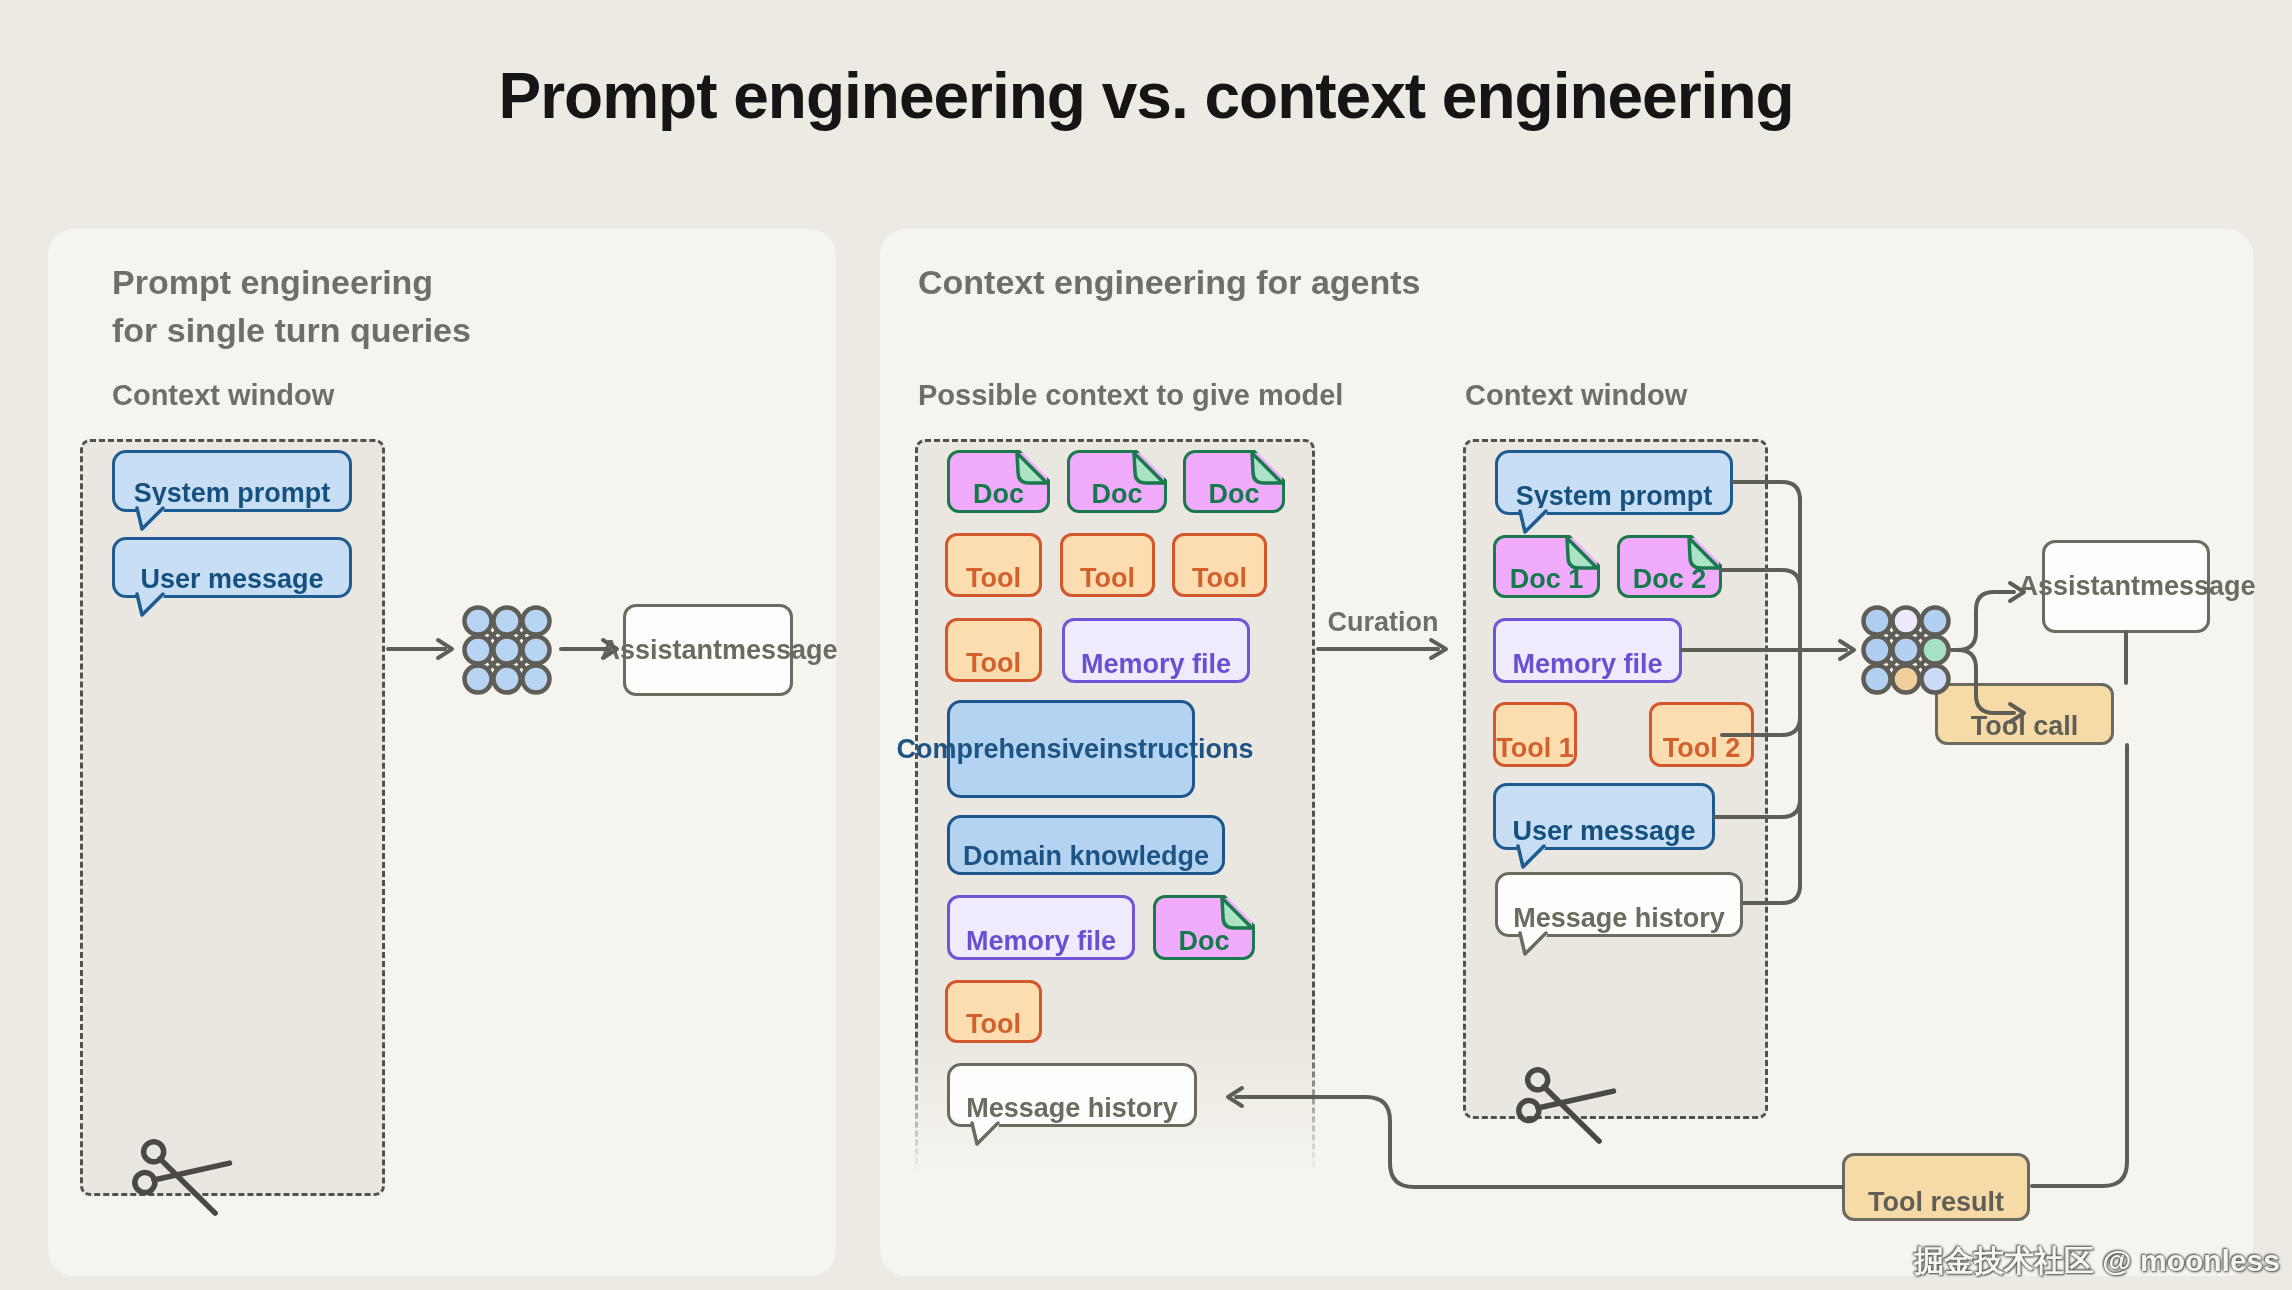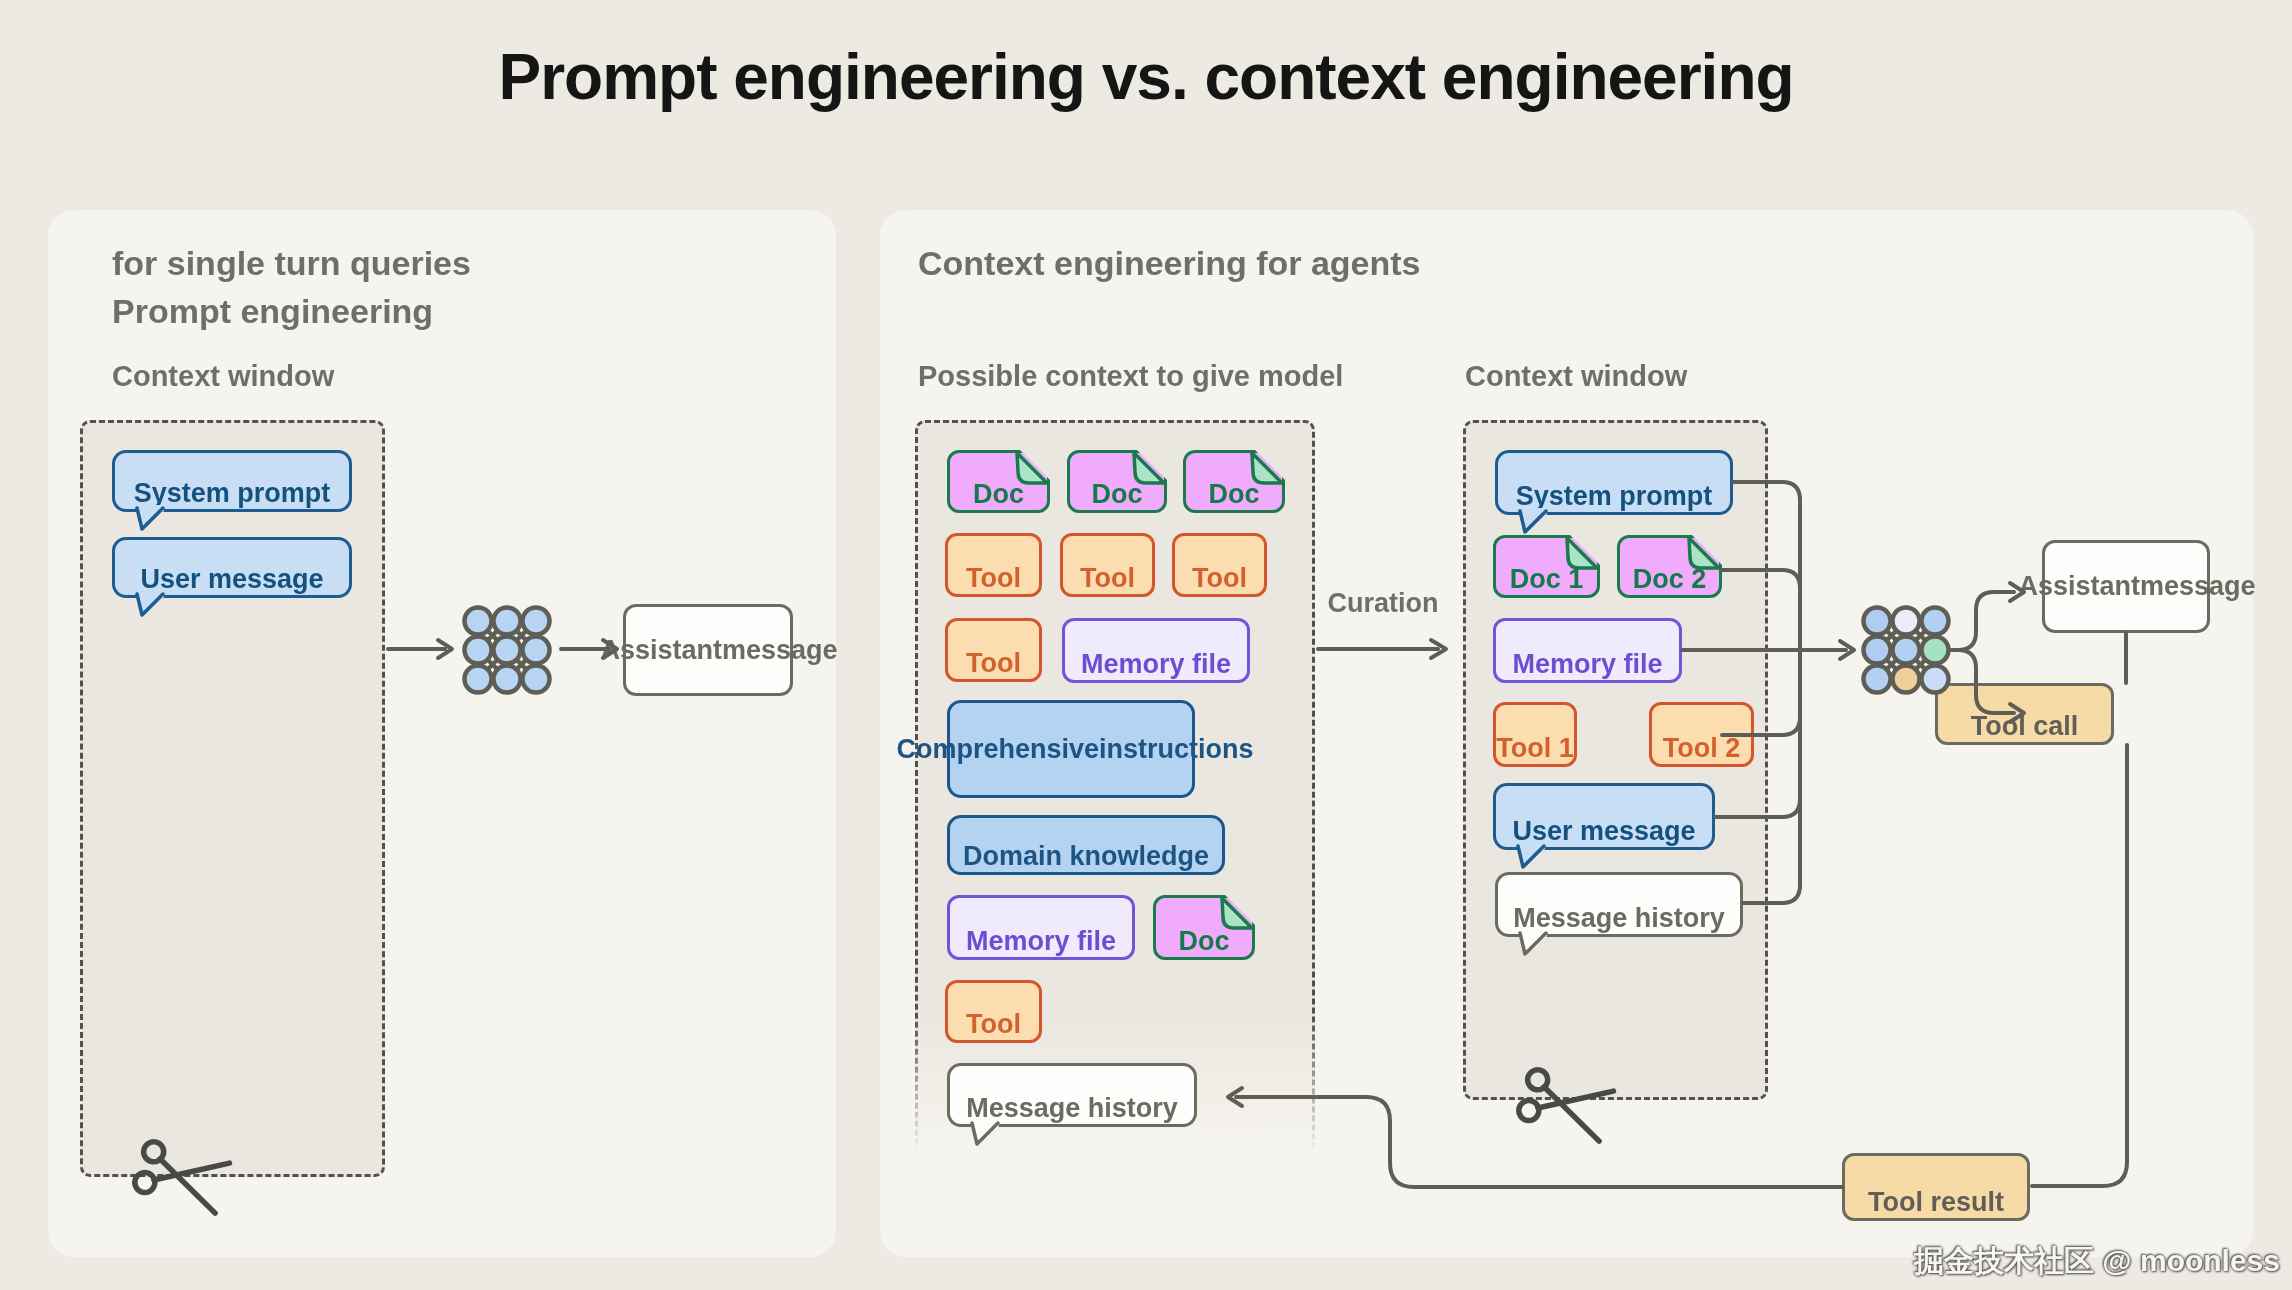--- a/index.html
+++ b/index.html
@@ -1,21 +1,21 @@
 <!DOCTYPE html>
 <html><head>
 <meta charset="utf-8">
 <style>
   html,body{margin:0;padding:0;}
   body{
     width:2292px;height:1290px;position:relative;overflow:hidden;
     background:#edeae4;
     font-family:"Liberation Sans","DejaVu Sans",sans-serif;
   }
-  .abs{position:absolute;box-sizing:border-box;}
+  .abs{position:absolute;box-sizing:border-box;margin-top:19px;}
   .title{
     left:0;top:40px;width:2292px;text-align:center;
     font-size:64px;font-weight:700;color:#151515;letter-spacing:-1px;
   }
   .card{background:#f6f4ee;border-radius:26px;}
   .card-heading{font-size:34px;font-weight:700;color:#6f6f68;line-height:1.4;}
   .section-label{font-size:29px;font-weight:700;color:#6f6f68;}
   .dashed-panel{
     background:#eae7e0;border:3px dashed #52524b;border-radius:10px;
   }
@@ -52,22 +52,22 @@
   }
   svg.overlay{position:absolute;left:0;top:0;z-index:50;pointer-events:none;}
 </style>
 </head>
 <body>
 
 <div class="abs title">Prompt engineering vs. context engineering</div>
 
 <div class="abs card" style="left:48px;top:210px;width:788px;height:1047px;"></div>
 <div class="abs card-heading" style="left:112px;top:240px;">
+  <div>Prompt engineering</div>
   <div>for single turn queries</div>
-  <div>Prompt engineering</div>
 </div>
 <div class="abs section-label" style="left:112px;top:360px;">Context window</div>
 
 <div class="abs dashed-panel" style="left:80px;top:420px;width:305px;height:757px;z-index:2;"></div>
 
 <div class="box bubble-blue" style="left:112px;top:450px;width:240px;height:62px;">
   <span>System prompt</span>
 </div>
 <div class="box bubble-blue" style="left:112px;top:537px;width:240px;height:61px;">
   <span>User message</span>

